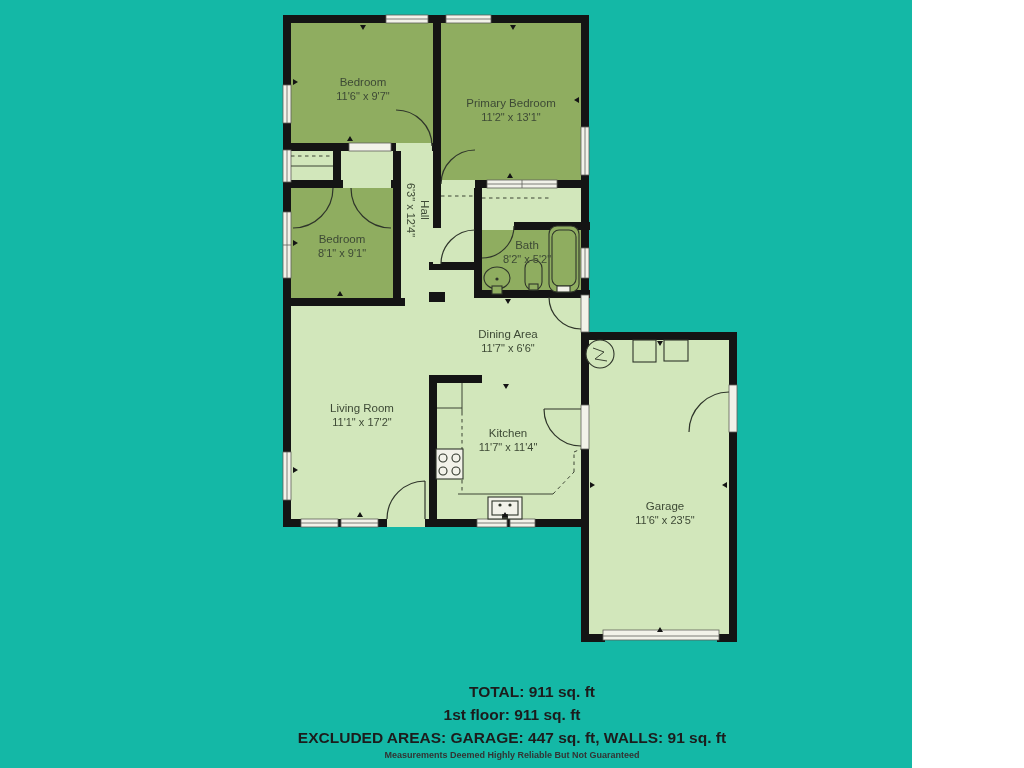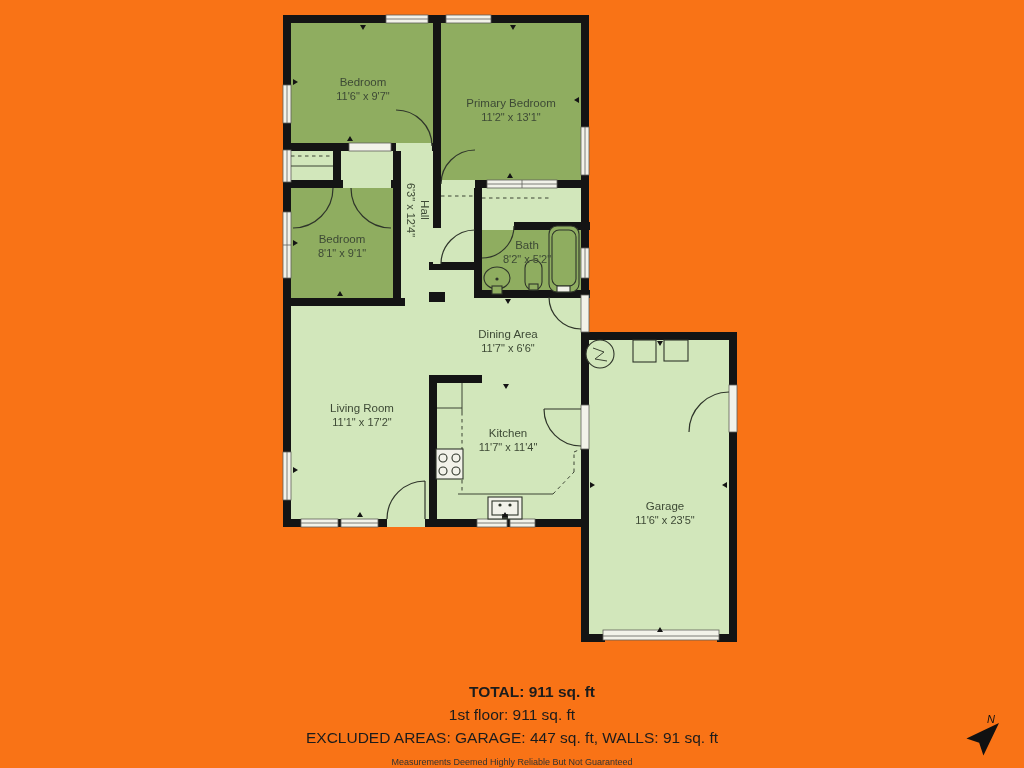--- a/index.html
+++ b/index.html
@@ -1,38 +1,38 @@
 <!DOCTYPE html>
 <html style="--room-dark: #8fad60; --room-light: #d2e7bb; --wall: #141414;"><head>
 <meta charset="utf-8">
 <style>
   html,body{margin:0;padding:0;background:#ffffff;}
-  .page{position:relative;width:1024px;height:768px;background:#f97316;overflow:hidden;
+  .page{position:relative;width:912px;height:768px;background:#14b8a6;overflow:hidden;
         font-family:"Liberation Sans",sans-serif;}
   .plan-svg{position:absolute;left:0;top:0;}
   
   .room-dark{fill:var(--room-dark,#8fad60);}
   .room-light{fill:var(--room-light,#d2e7bb);}
   .wall{fill:var(--wall,#141414);}
   .opening-light{fill:var(--room-light,#d2e7bb);}
   .win{fill:#f2f2e9;stroke:#60605a;stroke-width:0.8;}
   .winline{stroke:#60605a;stroke-width:0.8;fill:none;}
   .doorline{stroke:#2f352a;stroke-width:1.2;fill:none;}
   .dash{stroke:#3c4434;stroke-width:1;fill:none;stroke-dasharray:3.5,3.5;}
   .thin{stroke:#3c4434;stroke-width:1;fill:none;}
   .fixture{fill:#f2f2e9;stroke:#2f352a;stroke-width:1.1;}
   .fixture-green{fill:var(--room-light,#d2e7bb);stroke:#2f352a;stroke-width:1.1;}
   .fixture-dark{fill:var(--room-dark,#8fad60);stroke:#2f352a;stroke-width:1.1;}
   .tick{fill:#141414;}
   .room-label{fill:#3d4935;font-size:11.5px;text-anchor:middle;}
   .room-dims{fill:#3d4935;font-size:11px;text-anchor:middle;}
   .footer{position:absolute;left:0;top:680px;width:1024px;text-align:center;color:#1c1c1c;}
-  .footer p{margin:0;line-height:23px;font-size:15.5px;}
+  .footer p{margin:0;line-height:23px;font-size:15.5px;font-weight:bold;}
   .footer .total{font-weight:bold;padding-left:40px;}
-  .footer .disclaimer{font-size:9px;line-height:12px;margin-top:7px;color:#333;}
+  .footer .disclaimer{font-size:9px;line-height:12px;margin-top:0;color:#333;}
   .compass-n{font-size:11px;font-style:italic;fill:#111;text-anchor:middle;}
 </style>
 </head>
 <body>
 
 <div class="page">
   <svg class="plan-svg" width="1024" height="768" viewBox="0 0 1024 768">
 
     <g>
       <rect class="room-light" x="283" y="15" width="306" height="512"></rect>

